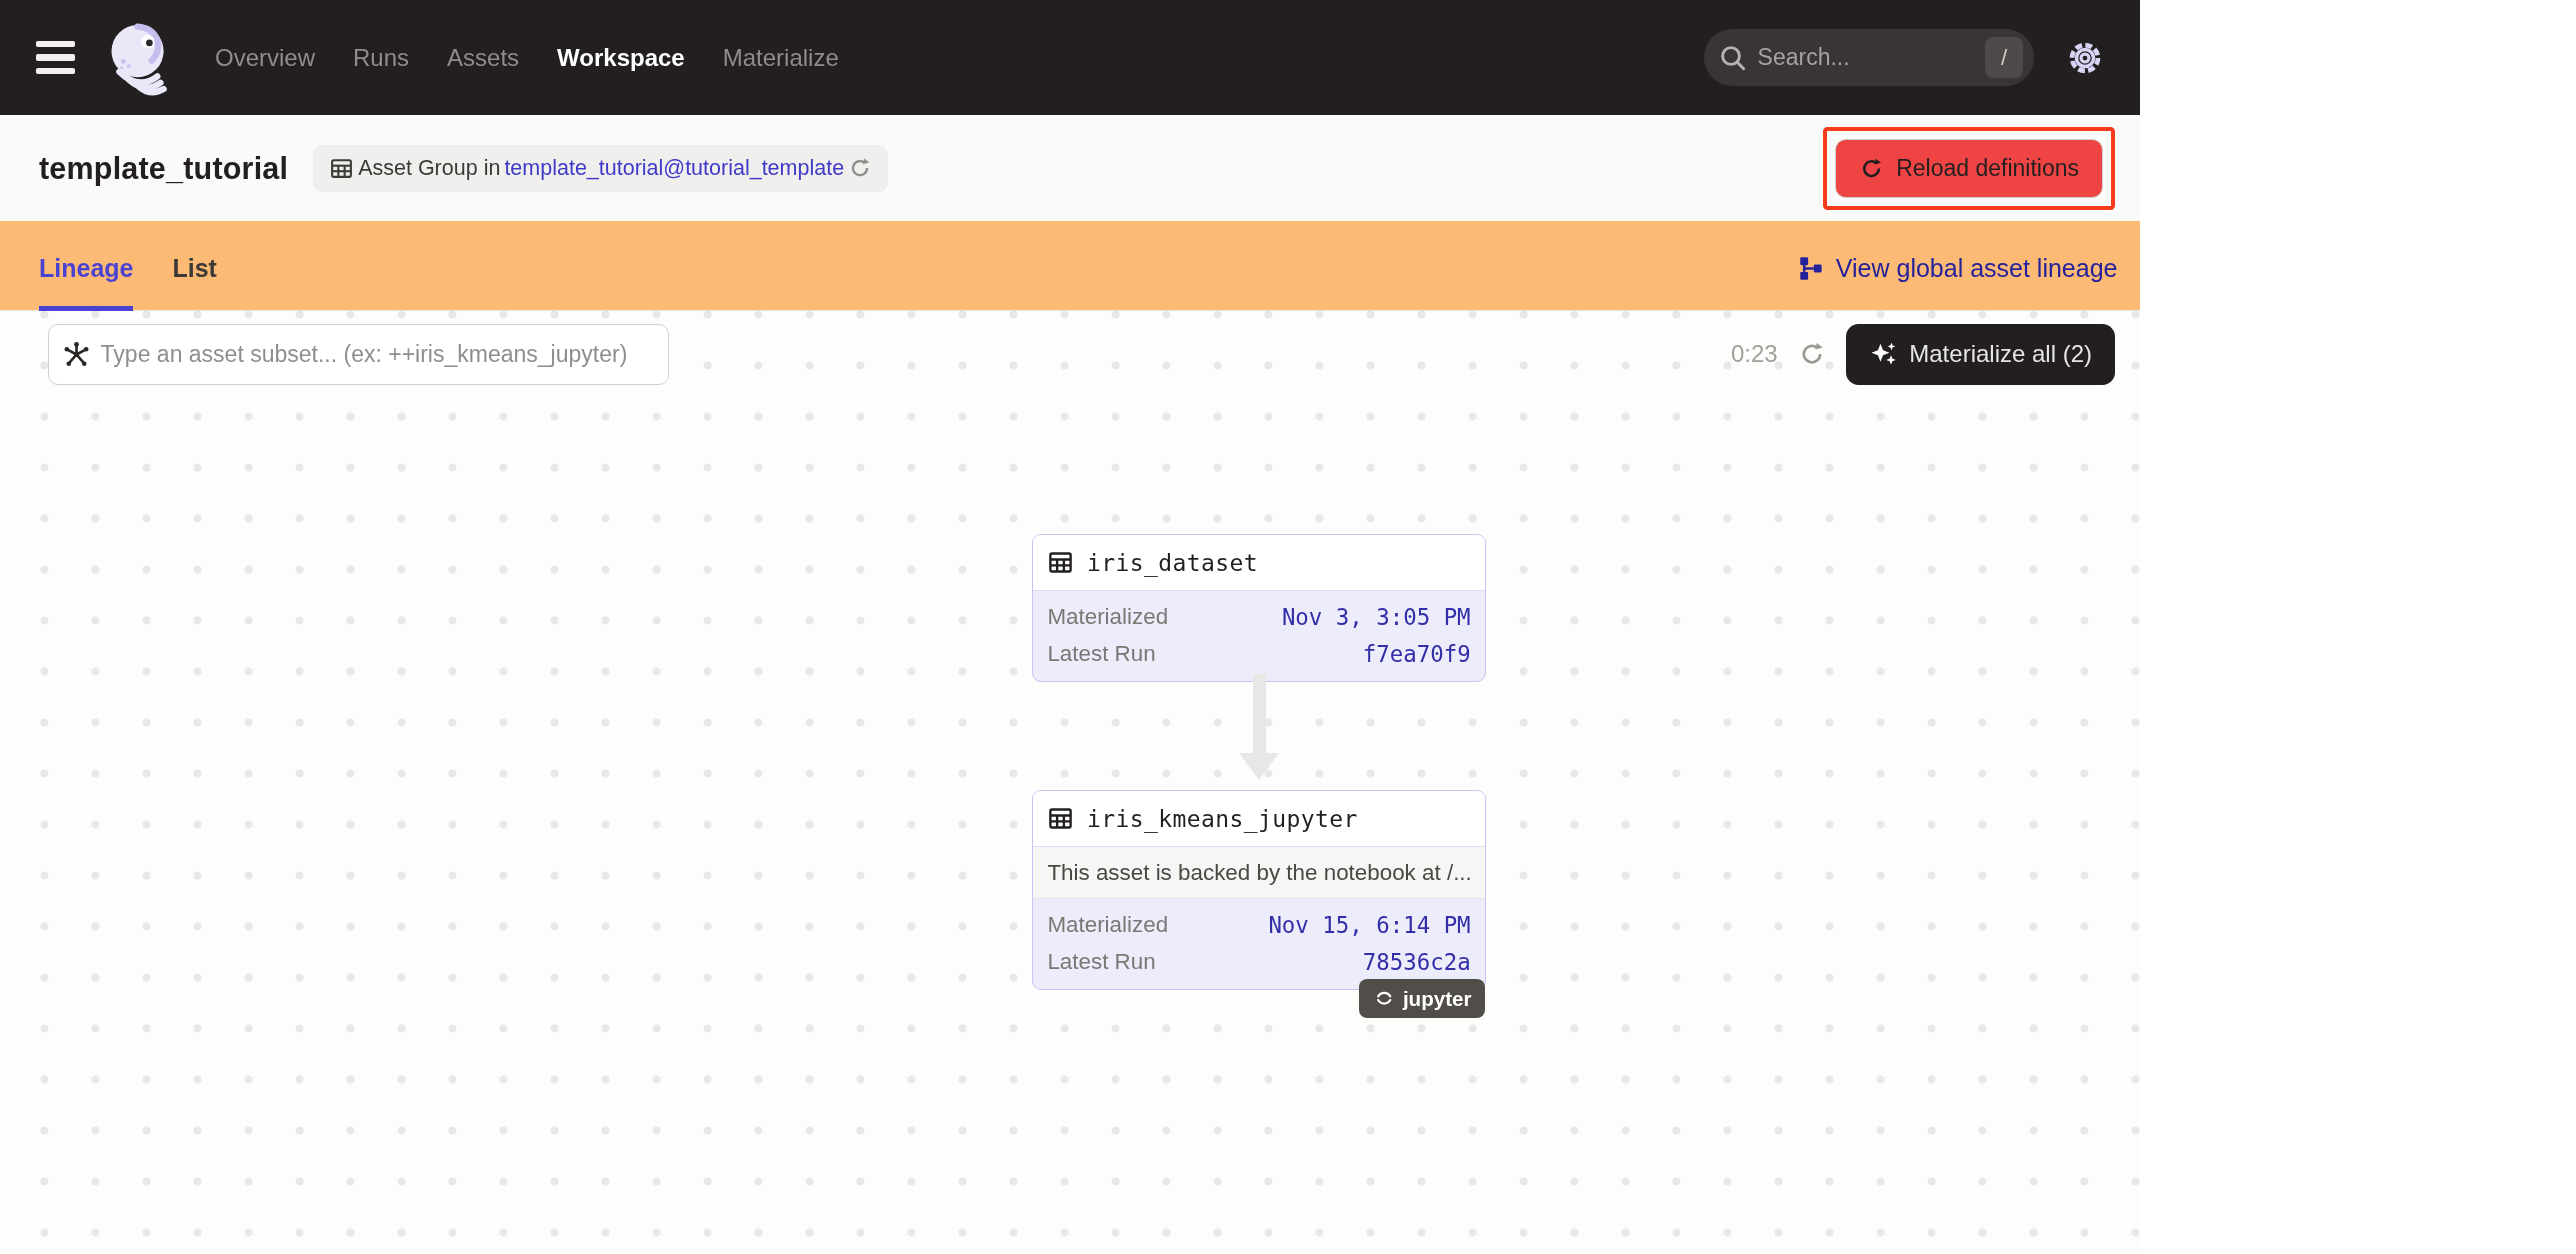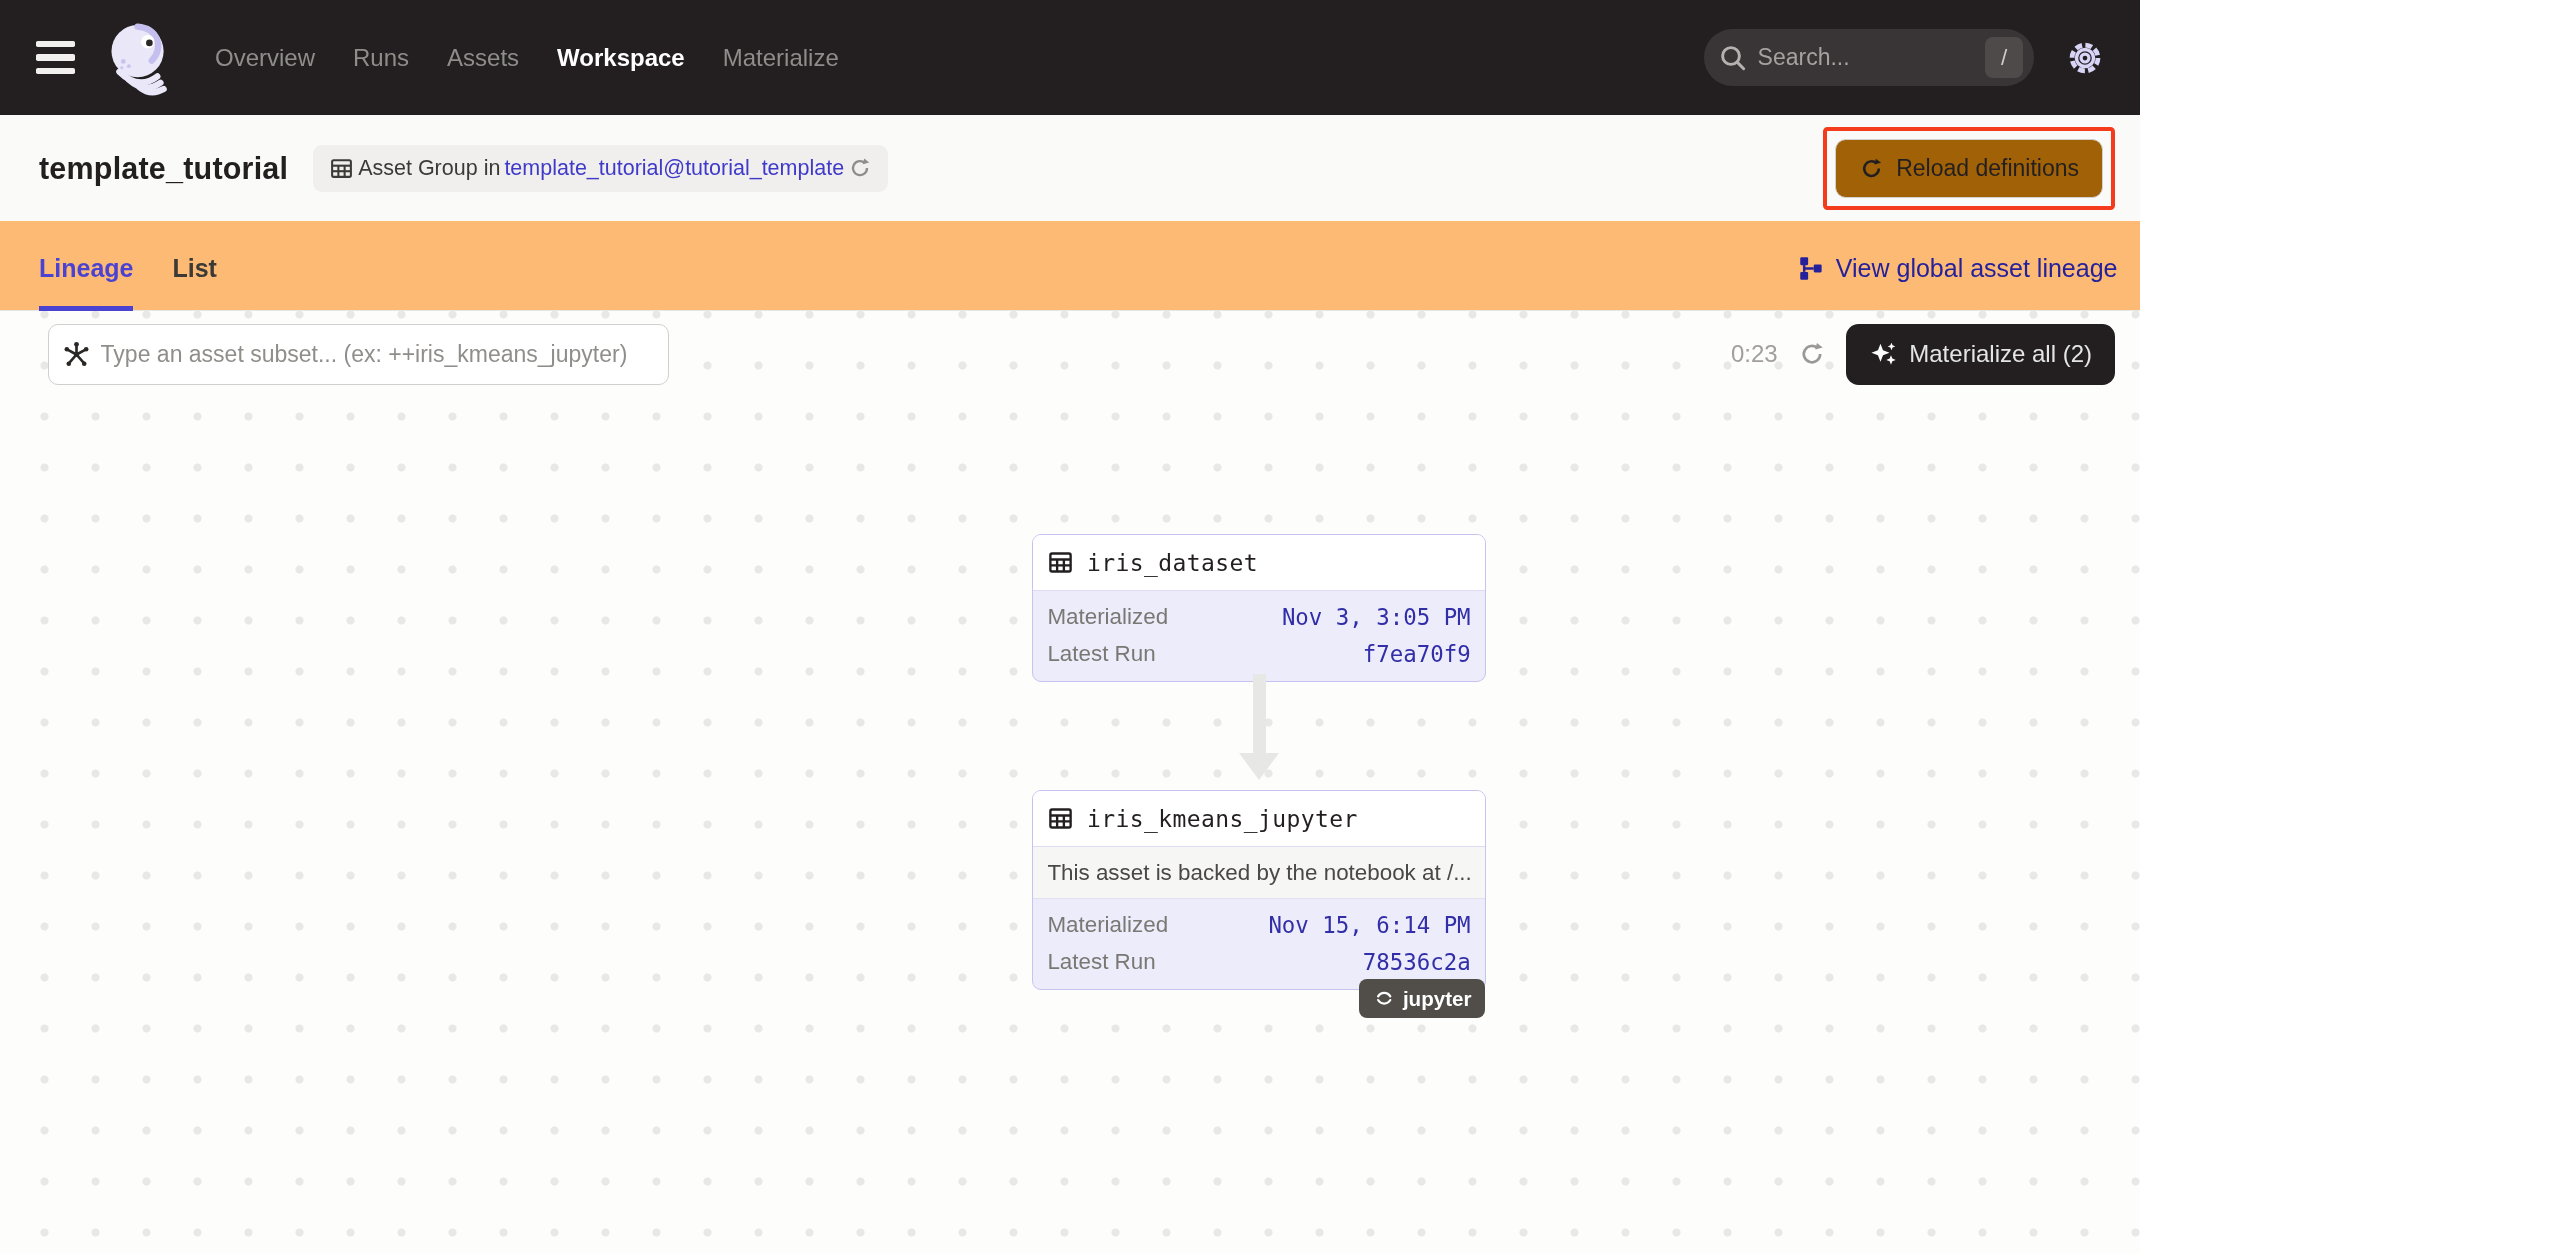--- a/index.html
+++ b/index.html
@@ -28,21 +28,21 @@
   .slash-badge{flex:none;width:38px;height:41px;border-radius:8px;background:#4d4a49;color:#cfccca;font-size:22.4px;display:flex;align-items:center;justify-content:center}
   .gear{width:38px;height:38px;cursor:pointer}
 
   
   .titlebar{height:106px;display:flex;align-items:center;padding:0 25px 0 39px;background:#fafaf9}
   .page-title{font-size:30.5px;font-weight:700;margin-right:25px;letter-spacing:0.2px}
   .group-tag{height:47px;background:#f0efee;border-radius:9px;display:flex;align-items:center;gap:4px;padding:0 16px;font-size:21.5px;color:#3c3a37}
   .group-tag .link{color:var(--link);cursor:pointer;text-decoration:none}
   .titlebar-spacer{flex:1}
   .red-box{border:4.5px solid var(--red-highlight);border-radius:4.5px;padding:8px}
-  .reload-btn{height:59px;background:#a16207;border:1.8px solid #d3d1ce;border-radius:10.8px;display:flex;align-items:center;gap:11.7px;padding:0 23px;font-size:23px;color:#231f20;cursor:pointer}
+  .reload-btn{height:59px;background:#ef4444;border:1.8px solid #d3d1ce;border-radius:10.8px;display:flex;align-items:center;gap:11.7px;padding:0 23px;font-size:23px;color:#231f20;cursor:pointer}
 
   
   .tabsbar{height:90px;display:flex;align-items:center;padding:5.4px 21.5px 0 39px;border-bottom:0.9px solid #e6e6e4;background:#fdba74}
   .tab{position:relative;height:100%;display:flex;align-items:center;font-size:25px;font-weight:600;color:#3c3a37;cursor:pointer;margin-right:39px}
   .tab.active{color:var(--accent)}
   .tab.active::after{content:"";position:absolute;left:0;right:0;bottom:-0.9px;height:4.5px;background:var(--accent)}
   .tabsbar-spacer{flex:1}
   .view-global{display:flex;align-items:center;gap:10.8px;font-size:25px;color:var(--navy);cursor:pointer;margin-right:1px}
 
   

